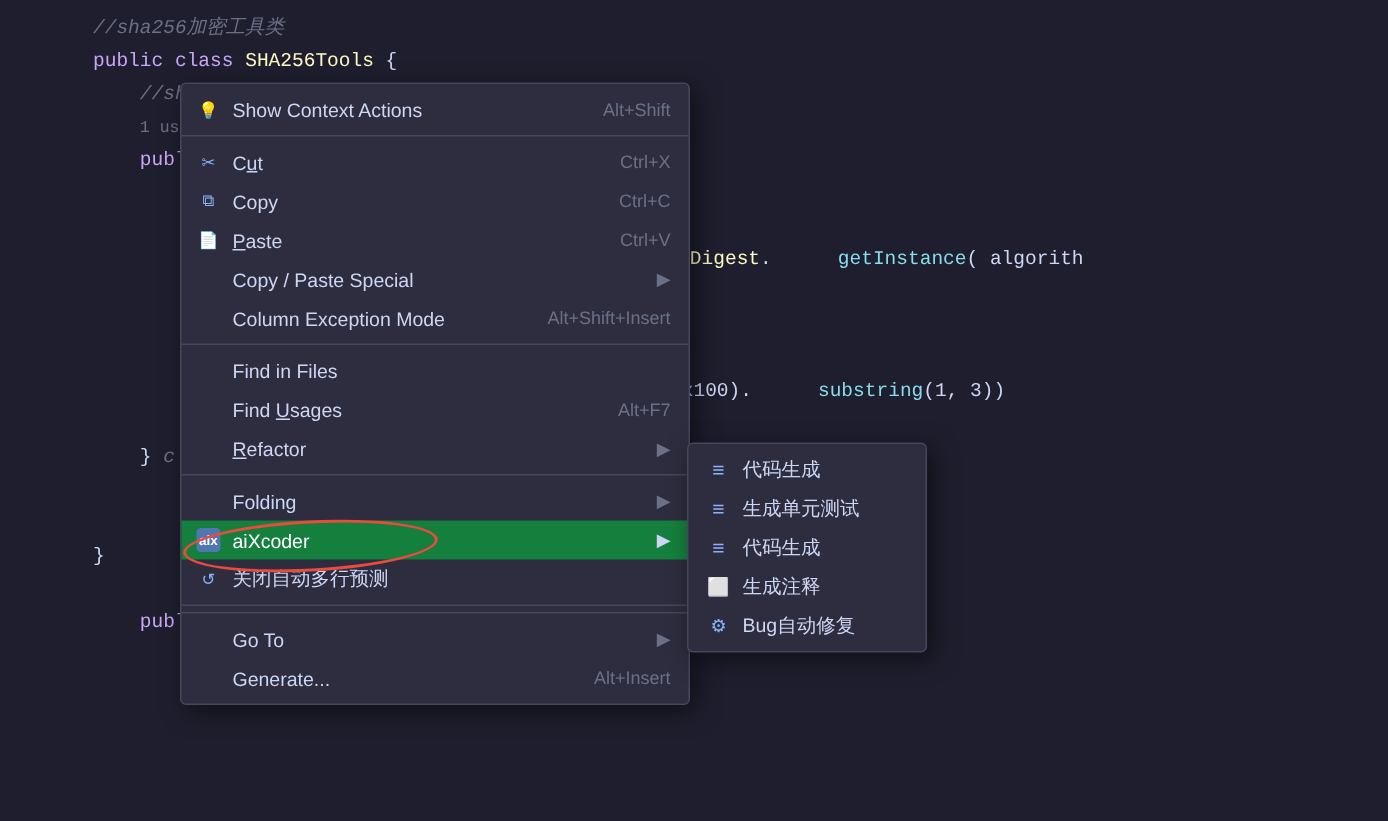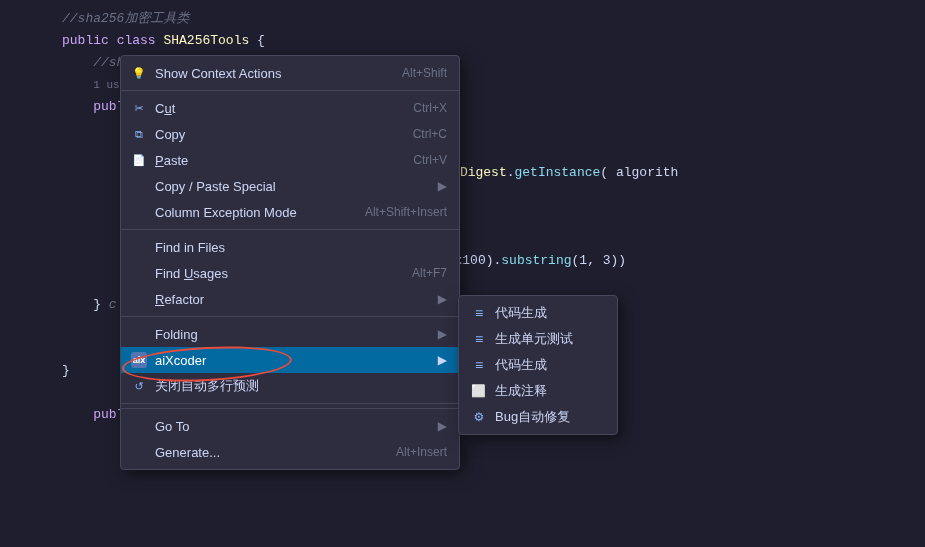--- a/index.html
+++ b/index.html
@@ -27,21 +27,21 @@
       font-size: 13px;
       padding-left: 50px;
       color: #cdd6f4;
       white-space: nowrap;
     }
 
     .kw { color: #cba6f7; }
     .kw-orange { color: #fab387; }
     .class-name { color: #fef9c3; }
     .comment { color: #6c7086; font-style: italic; }
-    .method { color: #89dceb; }
+    .method { color: #89dceb; margin-left: 44px; }
     .var { color: #5eead4; margin-left: 32px; }
 
     
     .context-menu {
       position: absolute;
       top: 55px;
       left: 120px;
       width: 340px;
       background: #2d2d3f;
       border: 1px solid #45475a;
@@ -57,21 +57,21 @@
       justify-content: space-between;
       padding: 5px 12px 5px 10px;
       font-size: 13px;
       color: #cdd6f4;
       cursor: pointer;
       font-family: 'Segoe UI', Arial, sans-serif;
       height: 26px;
     }
 
     .menu-item.active {
-      background: #0369a1;
+      background: #15803d;
       color: #fff;
     }
 
     .menu-item-left {
       display: flex;
       align-items: center;
       gap: 8px;
     }
 
     .menu-icon {

